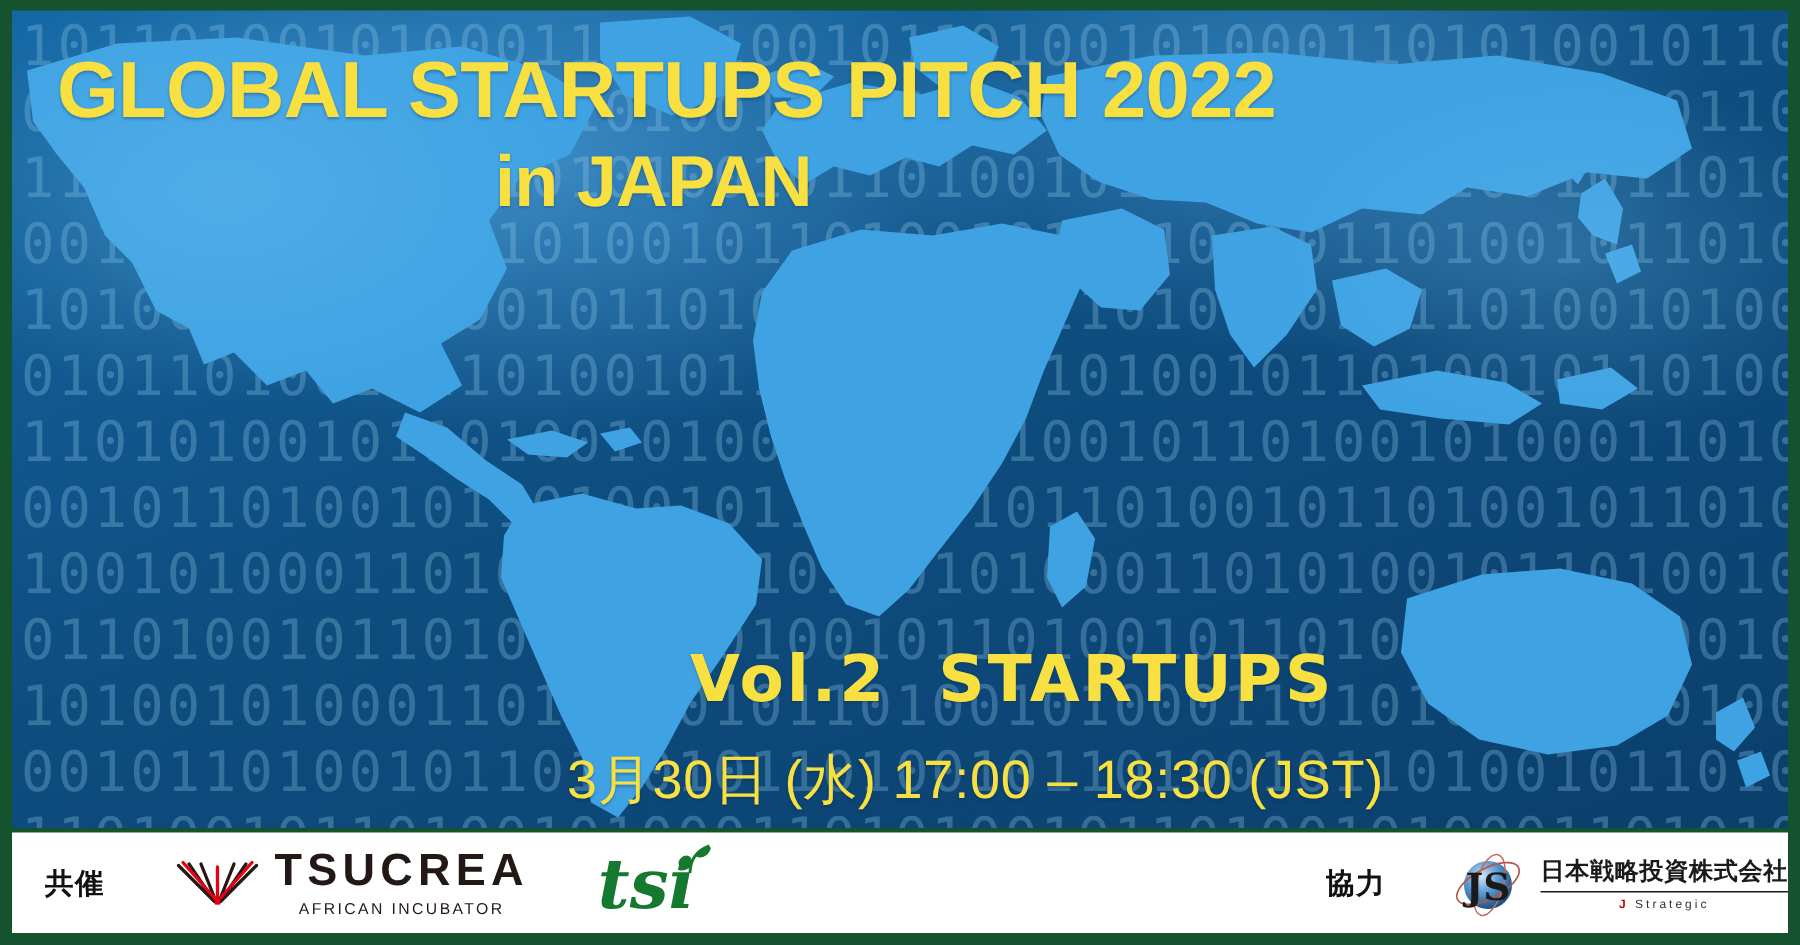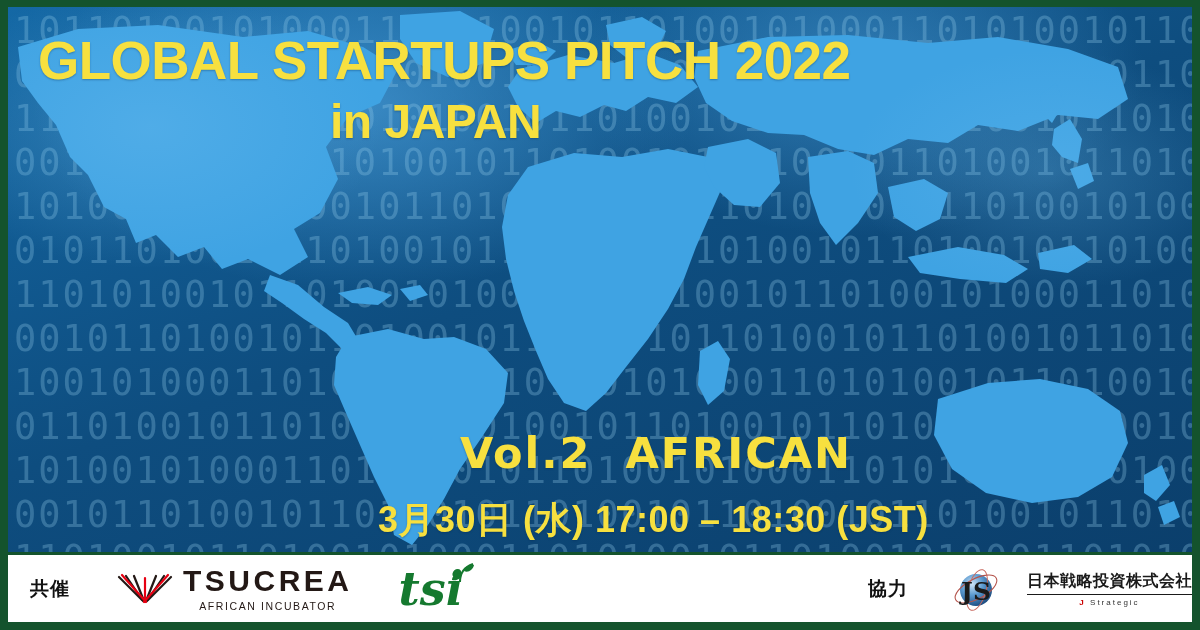--- a/index.html
+++ b/index.html
@@ -61,21 +61,21 @@
     position:absolute; z-index:5; left:460px; top:428px;
     color:#F7E03F; font-size:43px; font-weight:bold;
     font-family:"DejaVu Sans", sans-serif;
     letter-spacing:2px;
     text-shadow:0 1px 2px rgba(0,40,80,.35);
   }
   #vol-line .gap { display:inline-block; width:34px; }
 
   #date-line {
     position:absolute; z-index:5; left:378px; top:496px;
-    color:#F7E03F; font-size:36px; font-weight:bold;
+    color:#F7E03F; font-size:36px; font-weight:normal;
     letter-spacing:.5px;
     text-shadow:0 1px 2px rgba(0,40,80,.35);
   }
 
   
   #logobar {
     position:absolute; left:8px; right:8px; bottom:8px; top:555px;
     background:#FFFFFF;
     display:flex; align-items:center;
   }
@@ -100,21 +100,21 @@
 
   
   .tsi-logo {
     font-family:"DejaVu Serif", serif;
     font-style:italic; font-weight:bold;
     font-size:46px; color:#15792F; line-height:1;
     position:relative;
   }
 
   
-  .js-wrap { display:flex; align-items:center; gap:23px; }
+  .js-wrap { display:flex; align-items:center; gap:7px; }
   .js-text { display:flex; flex-direction:column; align-items:center; }
   .js-jp {
     font-size:16px; font-weight:bold; color:#1a1a1a;
     letter-spacing:.5px; border-bottom:1.5px solid #1a1a1a;
     padding-bottom:2px; font-family:"DejaVu Sans", sans-serif;
   }
   .js-en { font-size:8px; letter-spacing:2px; margin-top:3px; color:#333; }
   .js-en b { color:#C00; }
 
   
@@ -202,21 +202,21 @@
         L1184,545 L360,545 Z" opacity="0"></path>
     </svg>
 
     <div id="glow"></div>
   </div>
 
   <div class="headline" id="title-line1">GLOBAL STARTUPS PITCH 2022</div>
   <div class="headline" id="title-line2">in JAPAN</div>
 
   <div id="vol-line">
-    <span>Vol.2</span><span class="gap"></span><span>AFRICAN</span>
+    <span>Vol.2</span><span class="gap"></span><span>STARTUPS</span>
   </div>
 
   <div id="date-line">3月30日 (水) 17:00 – 18:30 (JST)</div>
 
   <div id="logobar">
 
     <div class="bar-label" style="margin-left:22px;">共催</div>
 
     <div class="tsucrea-wrap" style="margin-left:46px;">
       <svg width="58" height="34" viewBox="0 0 58 34">

